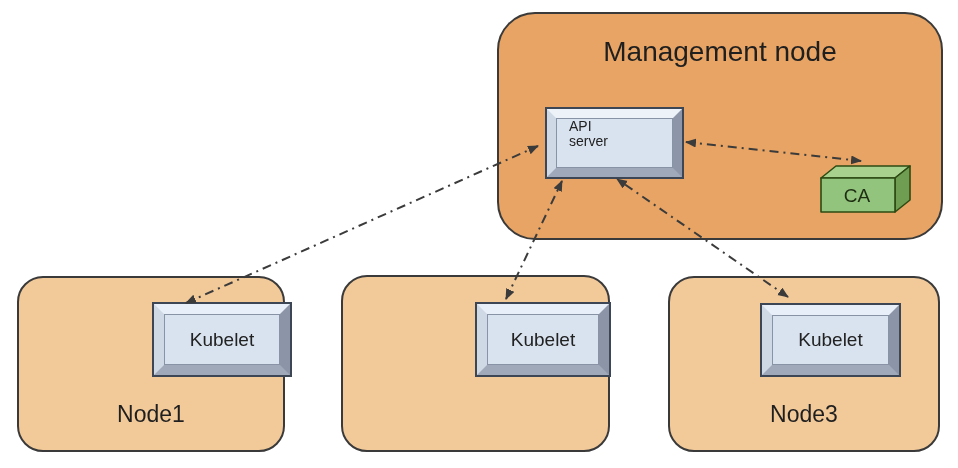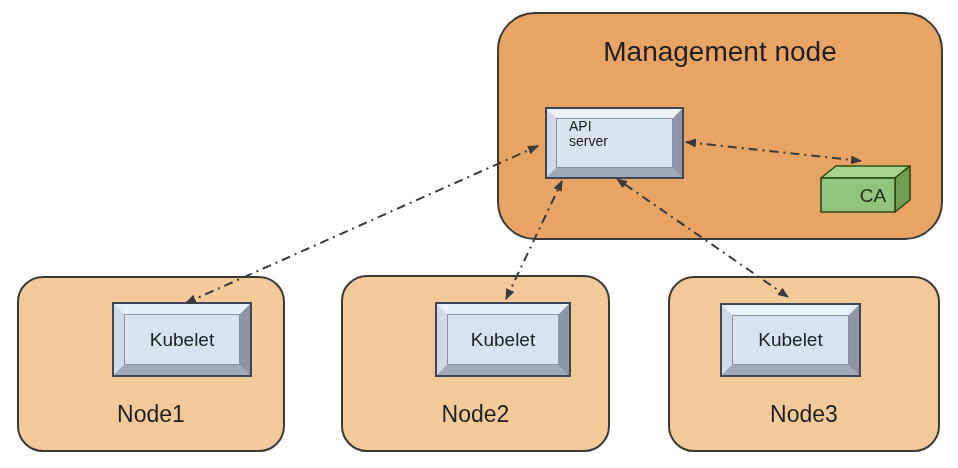--- a/index.html
+++ b/index.html
@@ -73,20 +73,21 @@
     left: 0; top: 0;
     padding: 1px 0 0 13px;
     font-size: 14px;
     line-height: 1.05;
     color: #222222;
     white-space: pre-line;
   }
   .kubelet {
     border-width: 10px;
     border-color: #e9eff8 #8b95a7 #9fa9ba #cfd9e6;
+    margin-left: 40px;
   }
   .kubelet-1 { left: 95px; top: 26px; width: 136px; height: 71px; }
   .kubelet-2 { left: 94px; top: 27px; width: 132px; height: 71px; }
   .kubelet-3 { left: 52px; top: 27px; width: 137px; height: 70px; }
   .kubelet-label {
     position: absolute;
     left: 0; right: 0; top: 50%;
     transform: translateY(-52%);
     text-align: center;
     font-size: 19px;
@@ -94,21 +95,21 @@
   }
 
   
   .ca-group {
     position: absolute;
     left: 321px; top: 151px;
     width: 92px; height: 48px;
   }
   .ca-label {
     position: absolute;
-    left: 16px; top: 13px;
+    left: 0; top: 13px;
     width: 74px; height: 35px;
     display: flex;
     align-items: center;
     justify-content: center;
     font-size: 19px;
     color: #1e2e12;
   }
 
   
   .connections {
@@ -146,21 +147,20 @@
     <div class="bevel kubelet kubelet-1">
       <div class="kubelet-label">Kubelet</div>
     </div>
     <div class="node-label">Node1</div>
   </div>
 
   <div class="group-box worker-node node-2">
     <div class="bevel kubelet kubelet-2">
       <div class="kubelet-label">Kubelet</div>
     </div>
-    <div class="node-label">Node2</div>
   </div>
 
   <div class="group-box worker-node node-3">
     <div class="bevel kubelet kubelet-3">
       <div class="kubelet-label">Kubelet</div>
     </div>
     <div class="node-label">Node3</div>
   </div>
 
   <svg class="connections" viewBox="0 0 958 468">

